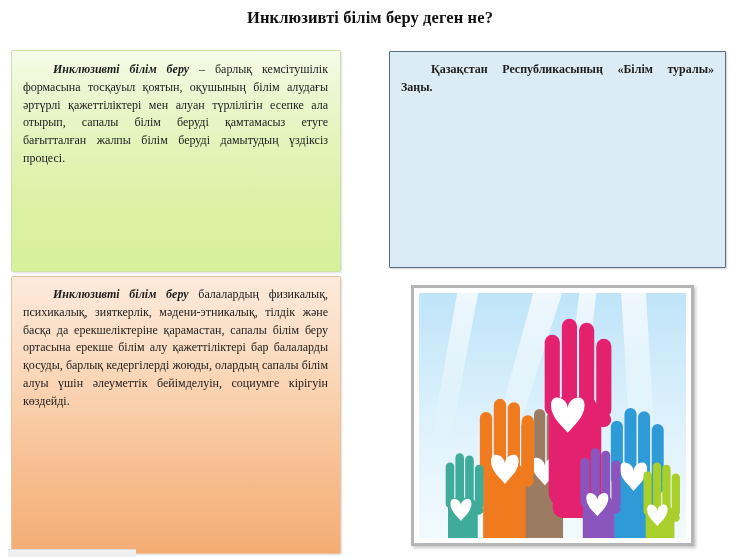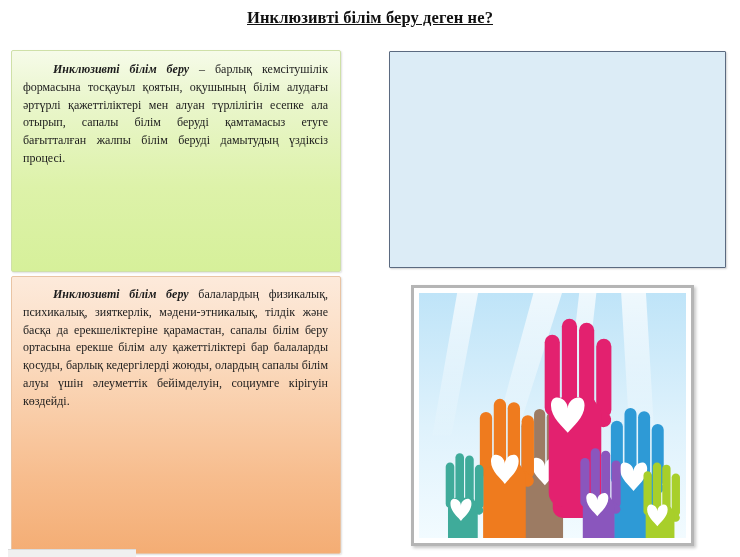--- a/index.html
+++ b/index.html
@@ -20,21 +20,20 @@
   .slide-title {
     position: absolute;
     top: 8px;
     left: 0;
     width: 740px;
     text-align: center;
     font-size: 16.5px;
     font-weight: bold;
     letter-spacing: 0.1px;
     color: #111111;
-    text-decoration: underline;
   }
 
   
   .txtbox {
     position: absolute;
     box-sizing: border-box;
     text-align: justify;
     text-justify: inter-word;
     font-size: 12px;
     line-height: 1.48;
@@ -135,20 +134,21 @@
 
 <div class="txtbox" id="green-box">
   <p class="indent"><span class="lead">Инклюзивті білім беру</span><span> – барлық кемсітушілік формасына тосқауыл қоятын, оқушының білім алудағы әртүрлі қажеттіліктері мен алуан түрлілігін есепке ала отырып, сапалы білім беруді қамтамасыз етуге бағытталған жалпы білім беруді дамытудың үздіксіз процесі.</span></p>
 </div>
 
 <div class="txtbox" id="orange-box">
   <p class="indent"><span class="lead">Инклюзивті білім беру</span><span> балалардың физикалық, психикалық, зияткерлік, мәдени-этникалық, тілдік және басқа да ерекшеліктеріне қарамастан, сапалы білім беру ортасына ерекше білім алу қажеттіліктері бар балаларды қосуды, барлық кедергілерді жоюды, олардың сапалы білім алуы үшін әлеуметтік бейімделуін, социумге кірігуін көздейді.</span></p>
 </div>
 
 <div class="txtbox" id="blue-box">
+  <p class="heading indent">Қазақстан Республикасының «Білім туралы» Заңы.</p>
 </div>
 
 <div id="hands-figure">
   <svg id="hands-canvas" viewBox="0 0 280 258" preserveAspectRatio="none">
     <defs>
       <linearGradient id="skyGrad" x1="0" y1="0" x2="0" y2="1">
         <stop offset="0%" stop-color="#bfe4f8"></stop>
         <stop offset="55%" stop-color="#dff2fc"></stop>
         <stop offset="100%" stop-color="#f2fbff"></stop>
       </linearGradient>

